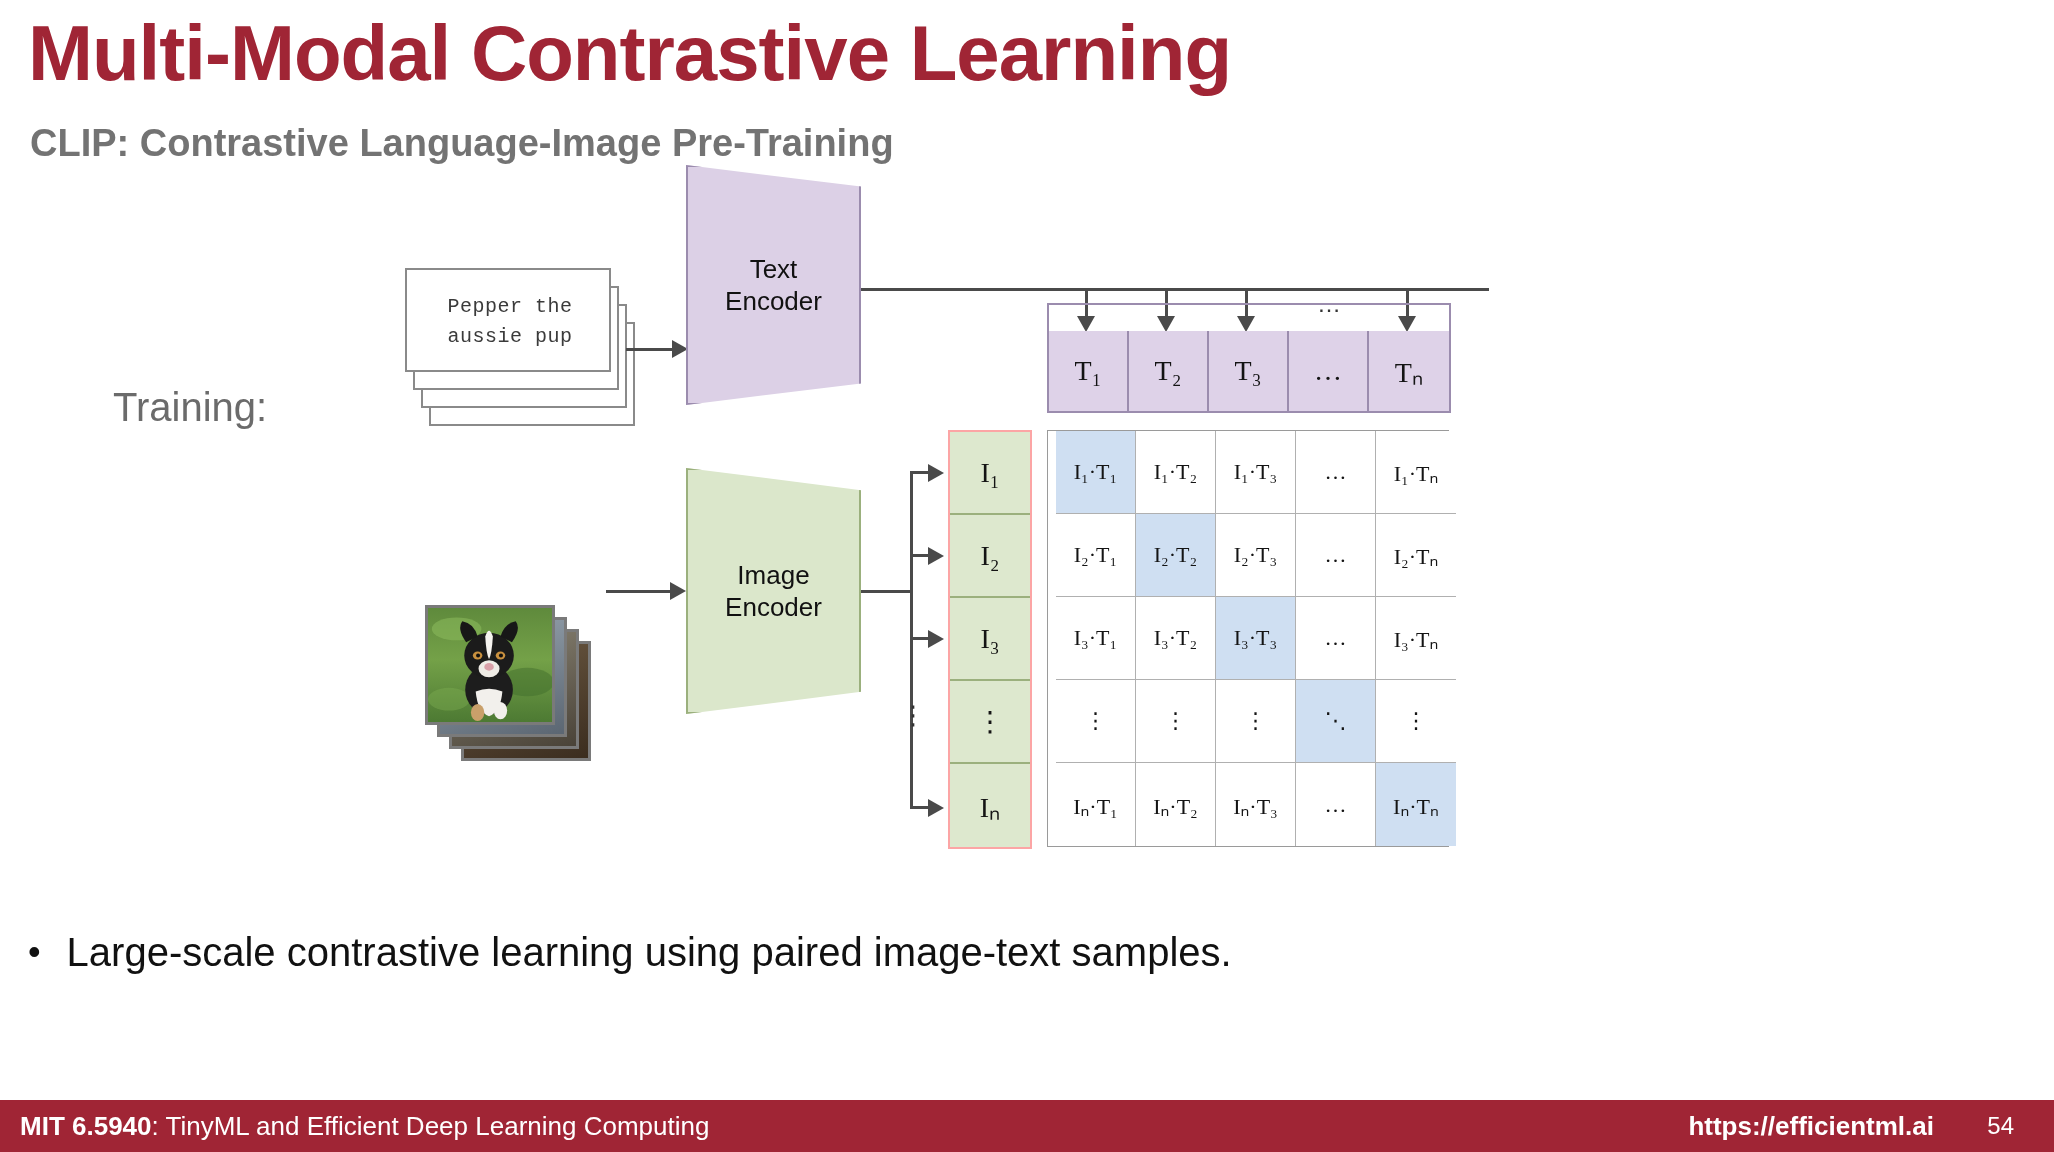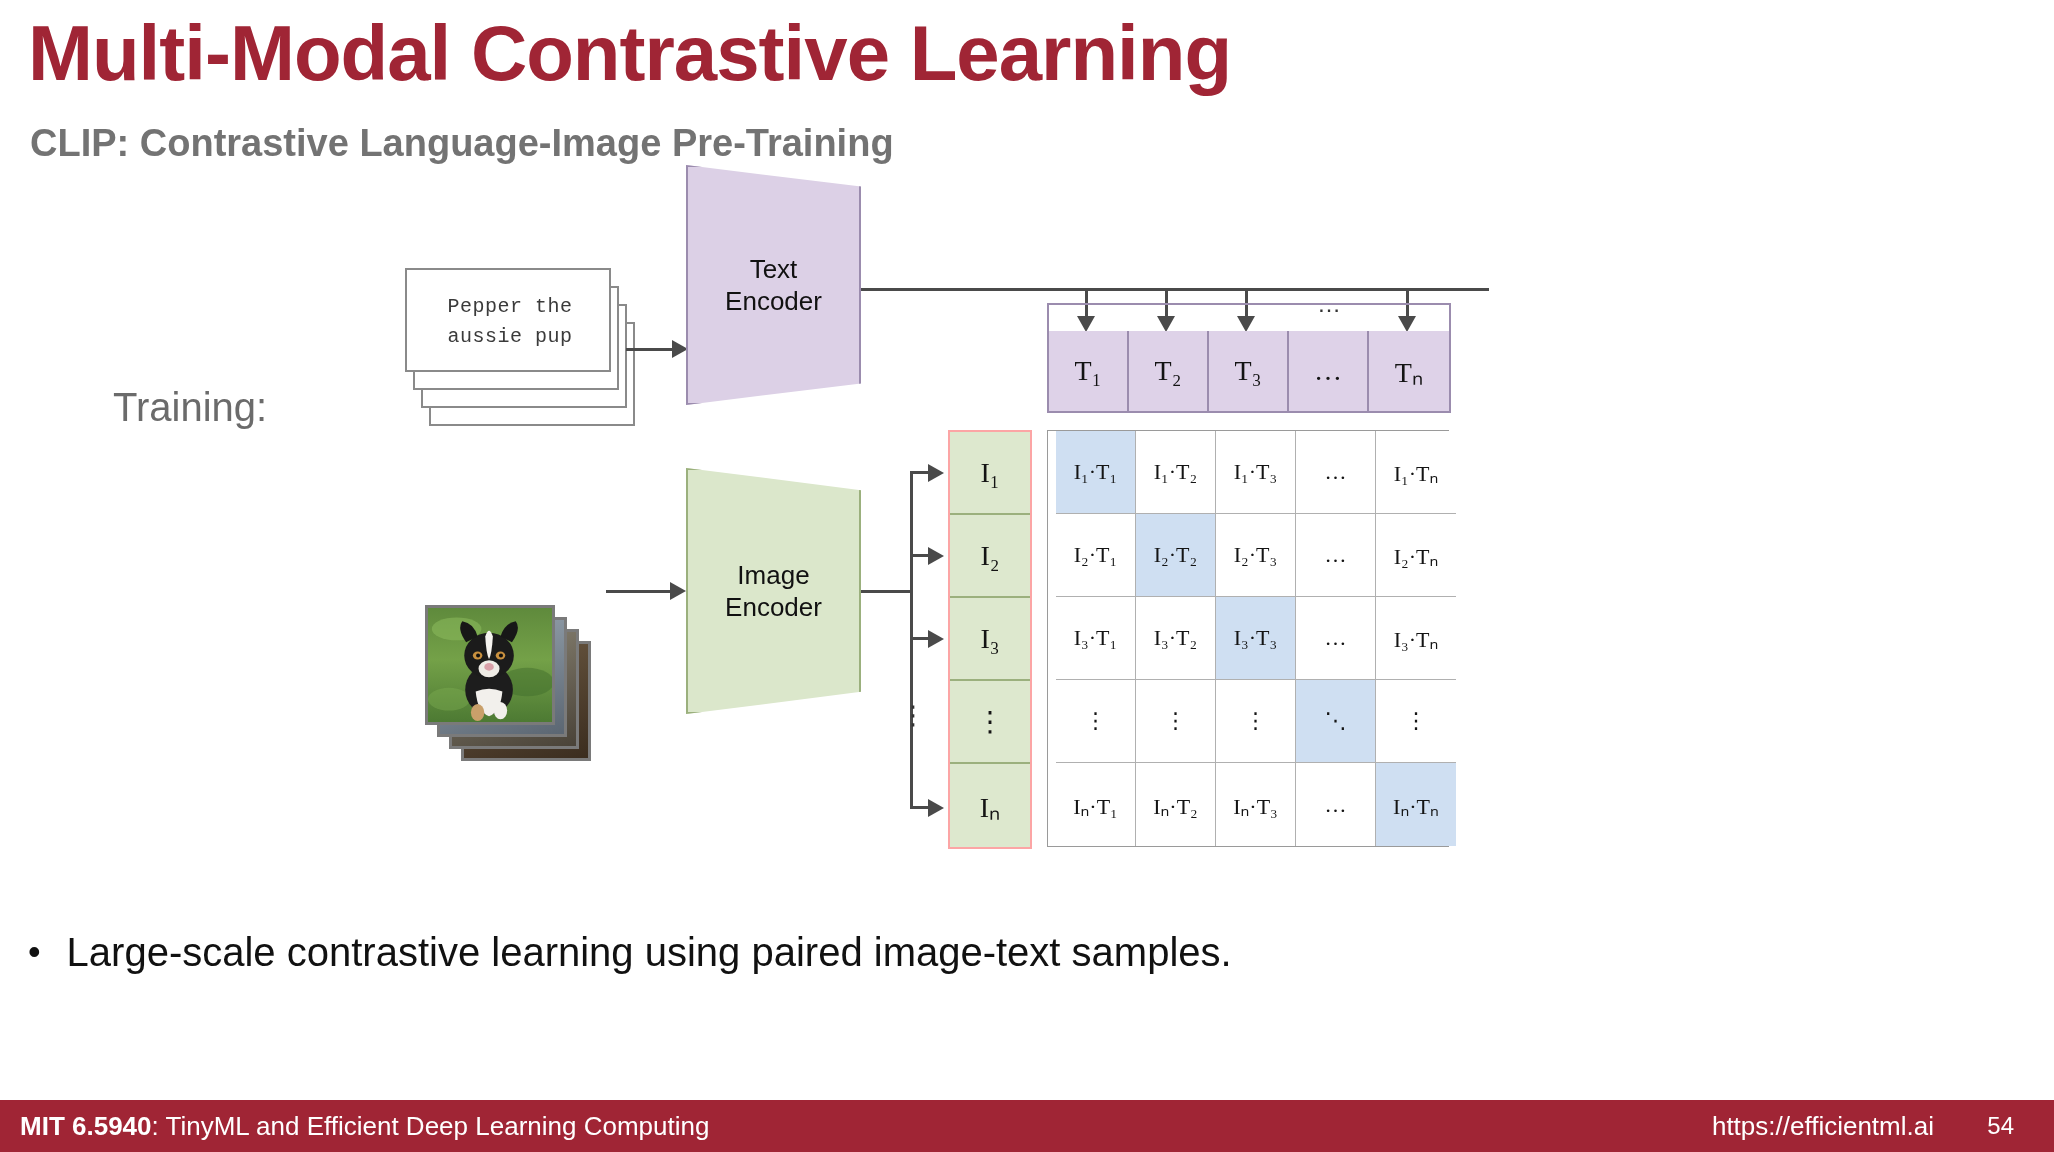--- a/index.html
+++ b/index.html
@@ -141,21 +141,21 @@
   .citation i { font-style: italic; }
 
   
   .footer {
     position: absolute; left: 0; bottom: 0; width: 2054px; height: 52px;
     background: #A02535; color: #ffffff;
     display: flex; align-items: center;
   }
   .footer-left { position:absolute; left: 20px; font-size: 26px; white-space: nowrap; }
   .footer-left b { font-weight: bold; }
-  .footer-url { position:absolute; right: 120px; font-size: 26px; font-weight: normal; }
+  .footer-url { position:absolute; right: 120px; font-size: 26px; font-weight: bold; }
   .footer-page { position:absolute; right: 40px; font-size: 24px; }
 </style>
 </head>
 <body>
 
 <div class="slide">
 
   <div class="title">Multi-Modal Contrastive Learning</div>
   <div class="subtitle">CLIP: Contrastive Language-Image Pre-Training</div>
   <div class="training-label">Training:</div>

